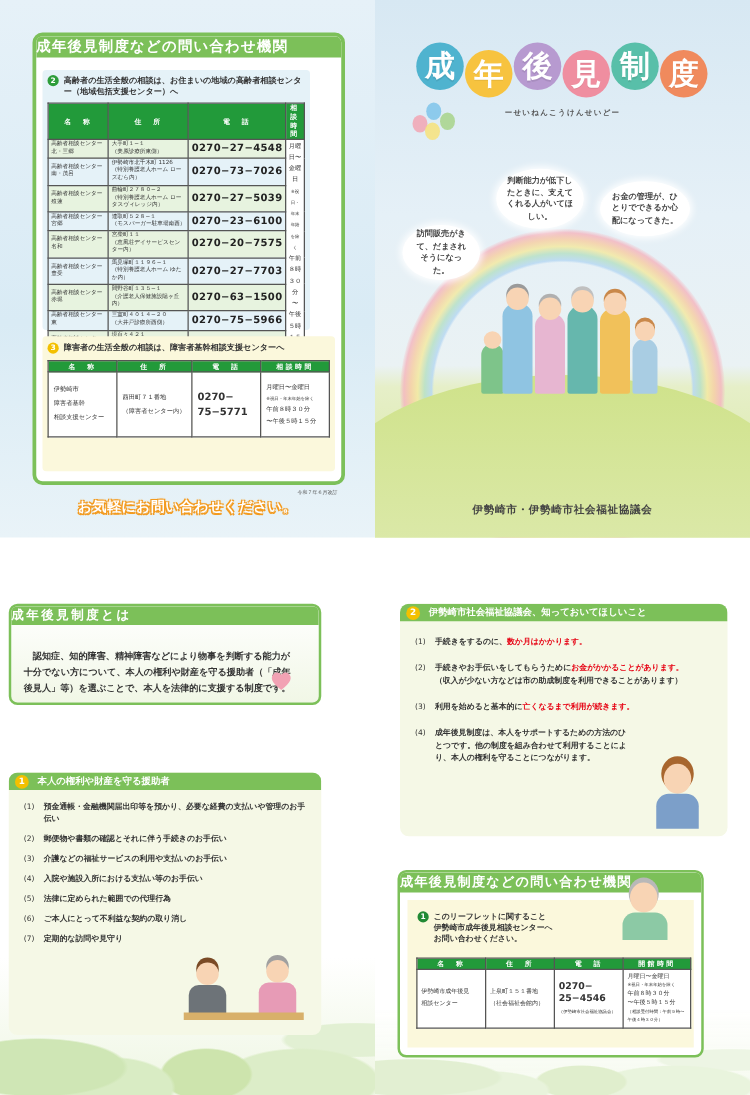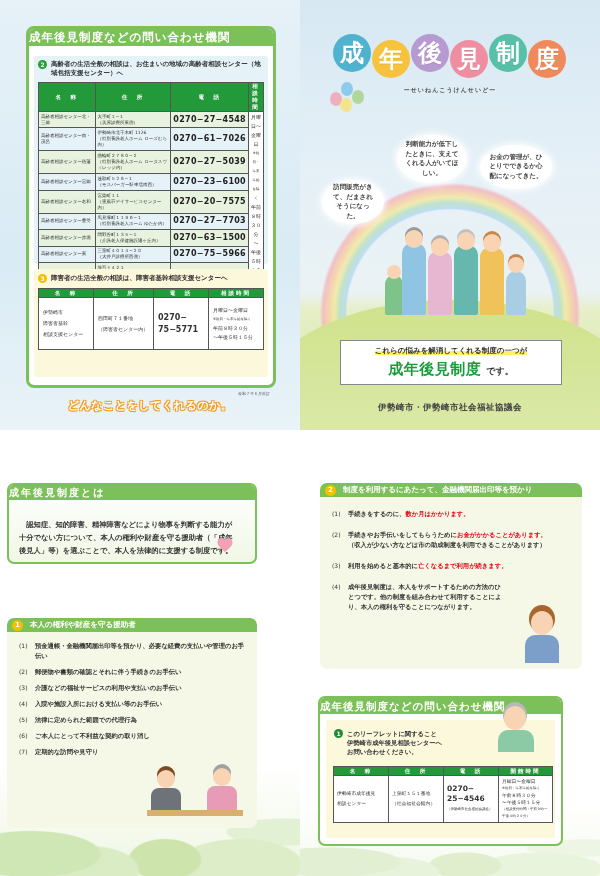--- a/index.html
+++ b/index.html
@@ -10,21 +10,21 @@
     .page-bottom { position: absolute; left: 0; top: 440px; width: 600px; height: 436px; }
 
     
     .tl { position: absolute; left: 0; top: 0; width: 300px; height: 430px;
           background: linear-gradient(180deg, #e6f1f8 0%, #d9ebf5 60%, #e9f3f8 100%); }
     .frame { position: absolute; background: #fff; border: 3px solid #7cc059; border-radius: 8px; overflow: hidden; }
     .frame-title { background: #7cc059; color: #fff; font-weight: bold; text-align: left; letter-spacing: 1px; }
     .tl .frame { left: 26px; top: 26px; width: 250px; height: 362px; }
     .tl .frame-title { font-size: 11.5px; height: 17px; line-height: 17px; }
 
-    .sec2 { position: absolute; left: 5px; top: 27px; width: 234px; height: 208px; background: #e5f2f8; border-radius: 3px; padding: 4px 4px; }
+    .sec2 { position: absolute; left: 5px; top: 27px; width: 214px; height: 208px; background: #e5f2f8; border-radius: 3px; padding: 4px 4px; }
     .sec-head { display: flex; align-items: flex-start; gap: 4px; font-size: 6.5px; font-weight: bold; line-height: 9px; color: #333; }
     .num-dot { width: 9px; height: 9px; border-radius: 50%; background: #2d9d3a; color: #fff; font-size: 6px; text-align: center; line-height: 9px; flex: 0 0 9px; }
     .num-dot.yellow { background: #f3c000; }
 
     table.dir { border-collapse: collapse; width: 100%; margin-top: 4px; }
     table.dir th { background: #229a3a; color: #fff; font-size: 5.5px; height: 9px; border: 0.5px solid #555; font-weight: bold; letter-spacing: 2px; }
     table.dir td { border: 0.5px solid #555; font-size: 4.5px; line-height: 6px; padding: 1px 2px; vertical-align: middle; }
     table.dir tr.shade td.c { background: #e7f3df; }
     table.dir td.tel { font-size: 8px; font-weight: bold; line-height: 8px; letter-spacing: 0.3px; color: #222; }
     table.dir td.hours { text-align: center; background: #fff; font-size: 5px; line-height: 9px; }
@@ -152,21 +152,21 @@
               </tr>
               <tr>
                 <td class="c">
                   <div>高齢者相談センター南・茂呂</div>
                 </td>
                 <td class="c">
                   <div>伊勢崎市北千木町 1126</div>
                   <div>（特別養護老人ホーム ローズむら内）</div>
                 </td>
                 <td class="c tel">
-                  <div>0270−61−7026</div>
+                  <div>0270−73−7026</div>
                 </td>
               </tr>
               <tr class="shade">
                 <td class="c">
                   <div>高齢者相談センター殖蓮</div>
                 </td>
                 <td class="c">
                   <div>曲輪町２７８０−２</div>
                   <div>（特別養護老人ホーム ロータスヴィレッジ内）</div>
                 </td>
@@ -284,21 +284,21 @@
                 <div class="tiny">※祝日・年末年始を除く</div>
                 <div>午前８時３０分</div>
                 <div>〜午後５時１５分</div>
               </td>
             </tr>
           </tbody>
         </table>
       </div>
     </div>
     <div class="revised">令和７年６月改訂</div>
-    <div class="closing">どんなことをしてくれるのか。</div>
+    <div class="closing">お気軽にお問い合わせください。</div>
   </div>
 
   <div class="tr">
     <div class="rainbow"></div>
     <div class="ground"></div>
 
     <div class="balloons">
       <span style="left:11px;top:0;background:#7fc4ea"></span>
       <span style="left:0;top:10px;background:#f2a5b3"></span>
       <span style="left:22px;top:8px;background:#a8d38a"></span>
@@ -333,27 +333,20 @@
       <div class="person" style="left:43px;width:24px;height:64px;background:#e7b6d1"></div>
       <div class="head" style="left:46px;top:28px;width:18px;height:18px;box-shadow:0 -3px 0 #b0b0b0"></div>
       <div class="person" style="left:69px;width:24px;height:70px;background:#66b7ad"></div>
       <div class="head" style="left:72px;top:22px;width:18px;height:18px;box-shadow:0 -3px 0 #c0c0c0"></div>
       <div class="person" style="left:95px;width:24px;height:68px;background:#f1c15a"></div>
       <div class="head" style="left:98px;top:24px;width:18px;height:18px;box-shadow:0 -3px 0 #c9884a"></div>
       <div class="person" style="left:121px;width:20px;height:44px;background:#a9cde3"></div>
       <div class="head" style="left:123px;top:47px;width:16px;height:16px;box-shadow:0 -3px 0 #c9884a"></div>
     </div>
 
-    <div class="box-msg">
-      <div class="l1"><span>これらの悩みを解消してくれる制度の一つが</span></div>
-      <div class="l2">
-        <b>成年後見制度</b>
-        <span>です。</span>
-      </div>
-    </div>
     <div class="org">伊勢崎市・伊勢崎市社会福祉協議会</div>
   </div>
 </div>
 
 <div class="page-bottom">
 
   <div class="bl">
     <div class="leaves"></div>
 
     <div class="about">
@@ -408,21 +401,21 @@
       </div>
     </div>
   </div>
 
   <div class="br">
     <div class="leaves" style="height:70px;opacity:0.6"></div>
 
     <div class="know">
       <div class="band">
         <span class="num-dot yellow">2</span>
-        <span>制度を利用するにあたって、金融機関届出印等を預かり</span>
+        <span>伊勢崎市社会福祉協議会、知っておいてほしいこと</span>
       </div>
       <ol class="list">
         <li>
             <span class="n">(1)</span>
             <span><span>手続きをするのに、</span><span class="red">数か月はかかります。</span></span>
           </li>
         <li>
             <span class="n">(2)</span>
             <span><span>手続きやお手伝いをしてもらうために</span><span class="red">お金がかかることがあります。</span><br><span>（収入が少ない方などは市の助成制度を利用できることがあります）</span></span>
           </li>

